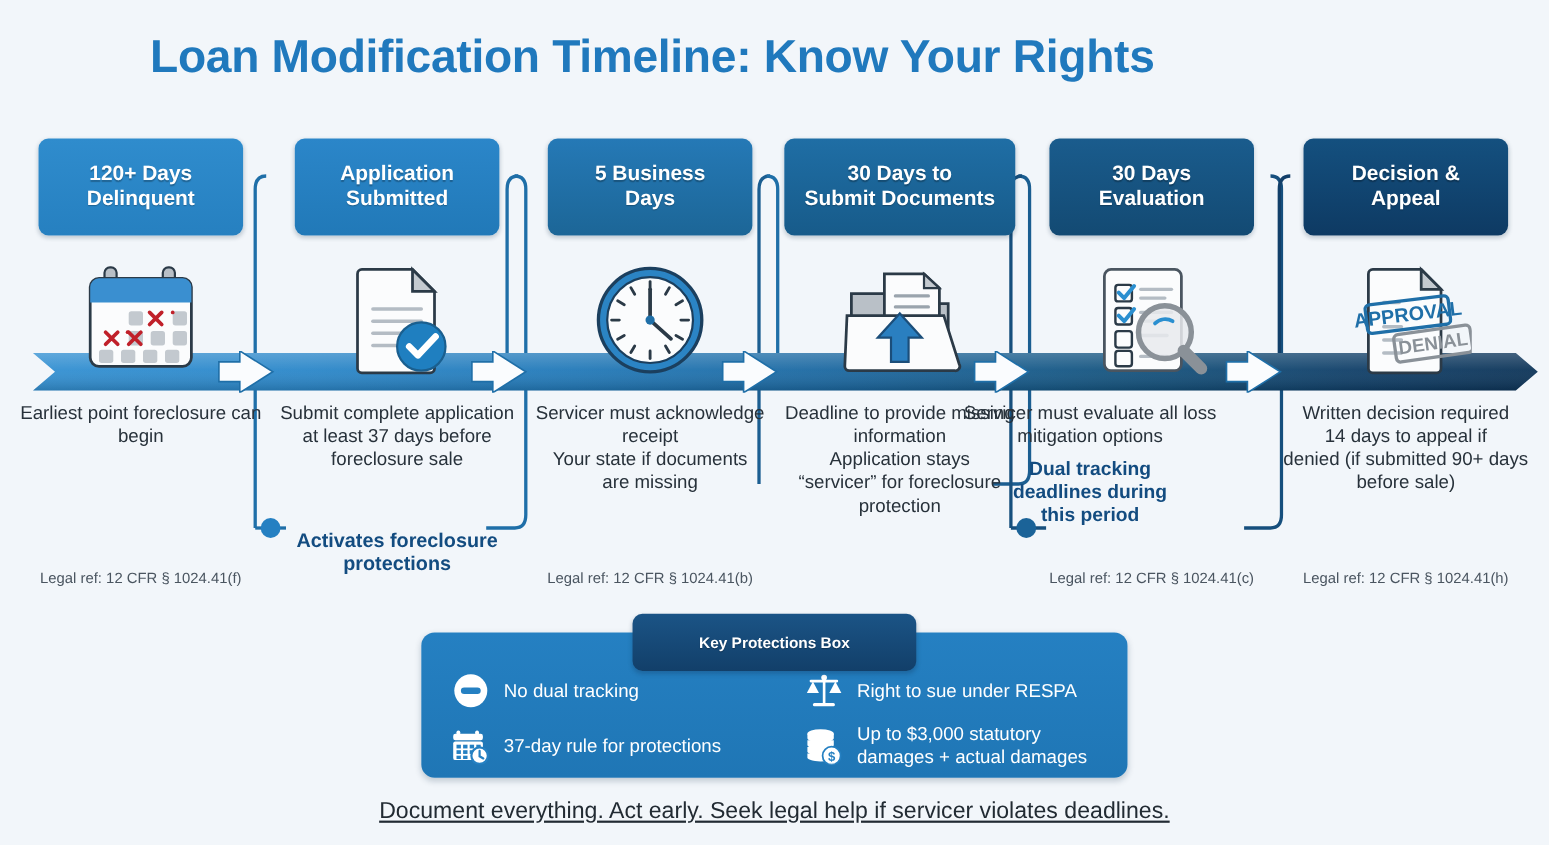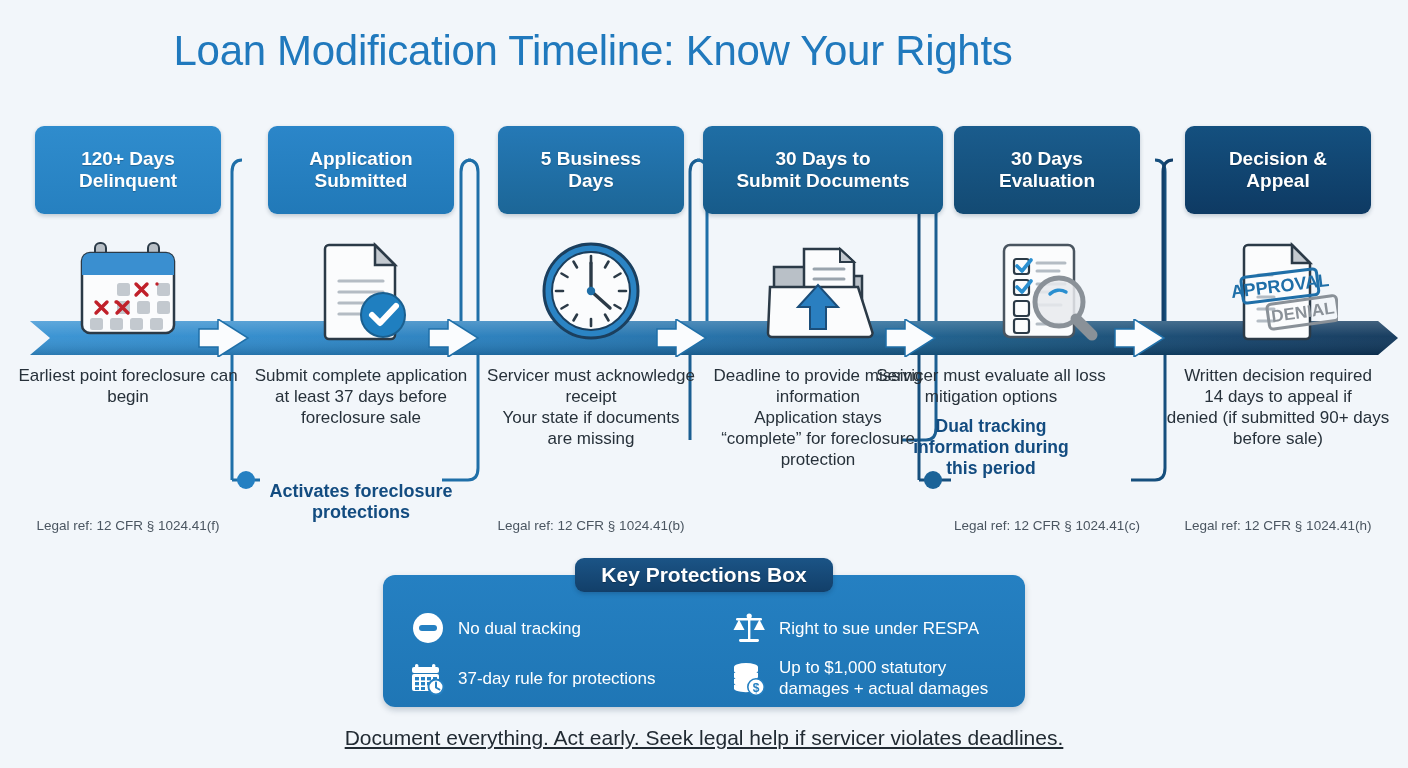--- a/index.html
+++ b/index.html
@@ -7,38 +7,38 @@
     width:1408px;height:768px;overflow:hidden;
     background:#f2f6fa;
     font-family:"Liberation Sans","DejaVu Sans",sans-serif;
     position:relative;
   }
   #stage{position:relative;width:1408px;height:768px;}
 
   
   .title{
     position:absolute;top:27px;left:0;width:1186px;text-align:center;
-    font-size:42px;font-weight:normal;color:#2079bd;letter-spacing:-0.3px;
+    font-size:42px;font-weight:bold;color:#2079bd;letter-spacing:-0.3px;
   }
 
   
   .col{position:absolute;top:126px;width:230px;}
   .col-0{left:13px}.col-1{left:246px}.col-2{left:476px}
   .col-3{left:703px}.col-4{left:932px}.col-5{left:1163px}
 
   .hdr{
     position:relative;margin:0 auto;border-radius:9px;
     color:#fff;font-weight:bold;font-size:19px;line-height:22px;
     text-align:center;padding:22px 6px;box-sizing:border-box;
     width:186px;min-height:56px;
     display:flex;align-items:center;justify-content:center;
     box-shadow:0 2px 4px rgba(10,40,70,.22);
     text-shadow:0 1px 1px rgba(0,0,0,.25);
   }
-  .hdr.w-wide{width:240px}
+  .hdr.w-wide{width:210px}
   .hdr span{display:block}
 
   
   .iconbox{position:relative;width:230px;height:118px;margin-top:18px;
            display:flex;align-items:center;justify-content:center;}
 
   
   .desc{position:absolute;top:365px;width:230px;text-align:center;
         font-size:17px;line-height:21px;color:#27313a;}
   .desc .sub{display:block;}
@@ -53,23 +53,23 @@
   
   .bracket{position:absolute;pointer-events:none;}
 
   
   .kbox{
     position:absolute;left:383px;top:575px;width:642px;height:132px;
     border-radius:12px;background:linear-gradient(180deg,#2580c2 0%,#1f76b5 100%);
     box-shadow:0 3px 6px rgba(10,40,70,.22);
   }
   .ktab{
-    position:absolute;left:575px;top:558px;width:258px;height:34px;
+    position:absolute;left:575px;top:558px;width:258px;height:52px;
     border-radius:9px;background:linear-gradient(180deg,#1b5486 0%,#123f69 100%);
-    color:#fff;font-weight:bold;font-size:21px;display:flex;
+    color:#fff;font-weight:bold;font-size:14px;display:flex;
     align-items:center;justify-content:center;
     box-shadow:0 2px 4px rgba(10,40,70,.25);
     text-shadow:0 1px 1px rgba(0,0,0,.3);
   }
   .kgrid{position:absolute;left:0;top:28px;width:642px;height:104px;
          display:grid;grid-template-columns:1fr 1fr;align-content:center;}
   .kitem{display:flex;align-items:center;gap:13px;padding:6px 0 6px 28px;}
   .kitem .ktext{color:#fff;font-size:17px;line-height:21px;}
   .kicon{flex:0 0 auto;width:34px;height:34px;display:flex;align-items:center;justify-content:center;}
 
@@ -275,21 +275,21 @@
         </g>
         <path d="M10 48 h88 l14 44 a4 4 0 0 1 -4 6 h-96 a4 4 0 0 1 -4 -4 z" fill="#fbfcfd" stroke="#2b3a47" stroke-width="2.5"></path>
         <path d="M58 94 v-22 h-12 l20 -22 l20 22 h-12 v22 z" fill="#2a7fc0" stroke="#1b4e7a" stroke-width="2" transform="translate(-8,-4)"></path>
       </svg>
     </div>
   </div>
   <div class="desc" style="left:703px">
     <span>Deadline to provide</span>
     <span>missing information</span>
     <span class="sub">Application stays</span>
-    <span>“complete” for</span>
+    <span>“servicer” for</span>
     <span>foreclosure protection</span>
   </div>
 
   <div class="col col-4">
     <div class="hdr" style="background:linear-gradient(180deg,#1a5c8d 0%,#134a73 100%)">
       <div>
         <span>30 Days</span>
         <span>Evaluation</span>
       </div>
     </div>
@@ -318,21 +318,21 @@
         <path d="M58 55 a13 13 0 0 1 16 -2" fill="none" stroke="#2a8fd0" stroke-width="3.4" stroke-linecap="round"></path>
         <path d="M84 80 l16 16" stroke="#8a9198" stroke-width="11" stroke-linecap="round"></path>
       </svg>
     </div>
   </div>
   <div class="desc" style="left:876px">
     <span>Servicer must</span>
     <span>evaluate all loss</span>
     <span>mitigation options</span>
     <span class="bold">Dual tracking</span>
-    <span class="bold" style="margin-top:0">information during</span>
+    <span class="bold" style="margin-top:0">deadlines during</span>
     <span class="bold" style="margin-top:0">this period</span>
   </div>
   <div class="legal" style="left:932px">Legal ref: 12 CFR § 1024.41(c)</div>
 
   <div class="col col-5">
     <div class="hdr" style="background:linear-gradient(180deg,#14507f 0%,#0e3a63 100%)">
       <div>
         <span>Decision &amp;</span>
         <span>Appeal</span>
       </div>
@@ -424,21 +424,21 @@
             <ellipse cx="14" cy="5" rx="12" ry="4"></ellipse>
             <path d="M2 5 v4 a12 4 0 0 0 24 0 v-4"></path>
             <path d="M2 11 v4 a12 4 0 0 0 24 0 v-4"></path>
             <path d="M2 17 v4 a12 4 0 0 0 24 0 v-4"></path>
             <path d="M2 23 v4 a12 4 0 0 0 18 2.6 v-6"></path>
             <circle cx="24" cy="25" r="8.2" fill="#fff" stroke="#2580c2" stroke-width="1.6"></circle>
             <text x="24" y="30" text-anchor="middle" fill="#2580c2" font-family="'Liberation Sans',sans-serif" font-size="12" font-weight="bold">$</text>
           </svg>
         </span>
         <span class="ktext">
-          <span>Up to $1,000 statutory</span><br>
+          <span>Up to $3,000 statutory</span><br>
           <span>damages + actual damages</span>
         </span>
       </div>
     </div>
   </div>
   <div class="ktab">Key Protections Box</div>
 
   <div class="footer">Document everything. Act early. Seek legal help if servicer violates deadlines.</div>
 </div>
 

